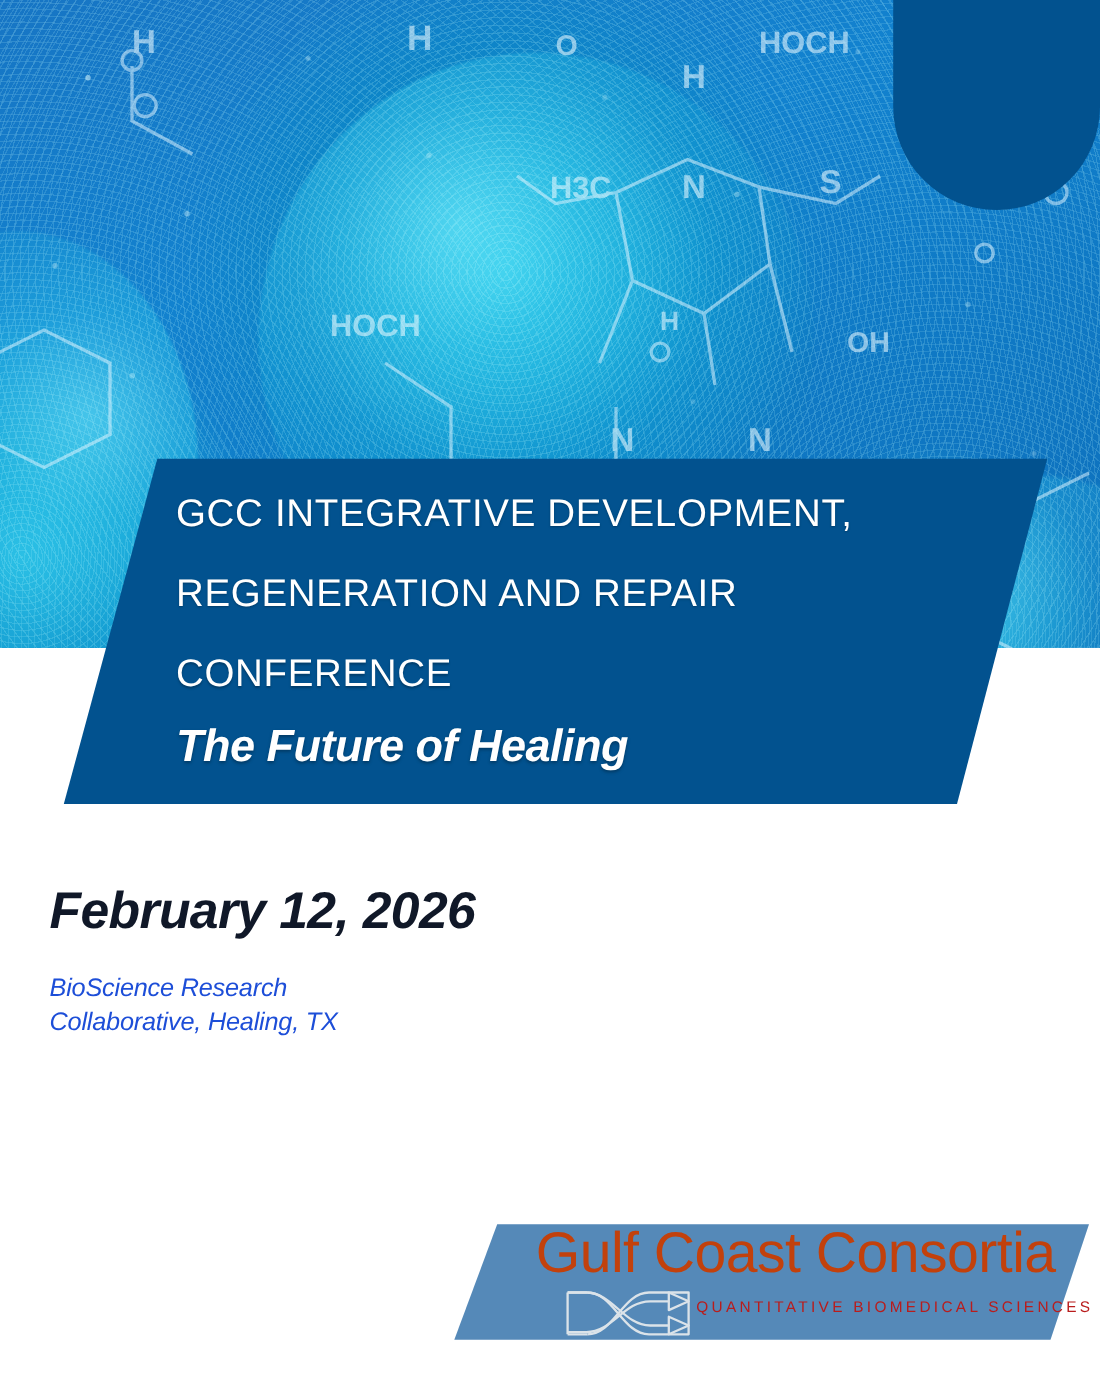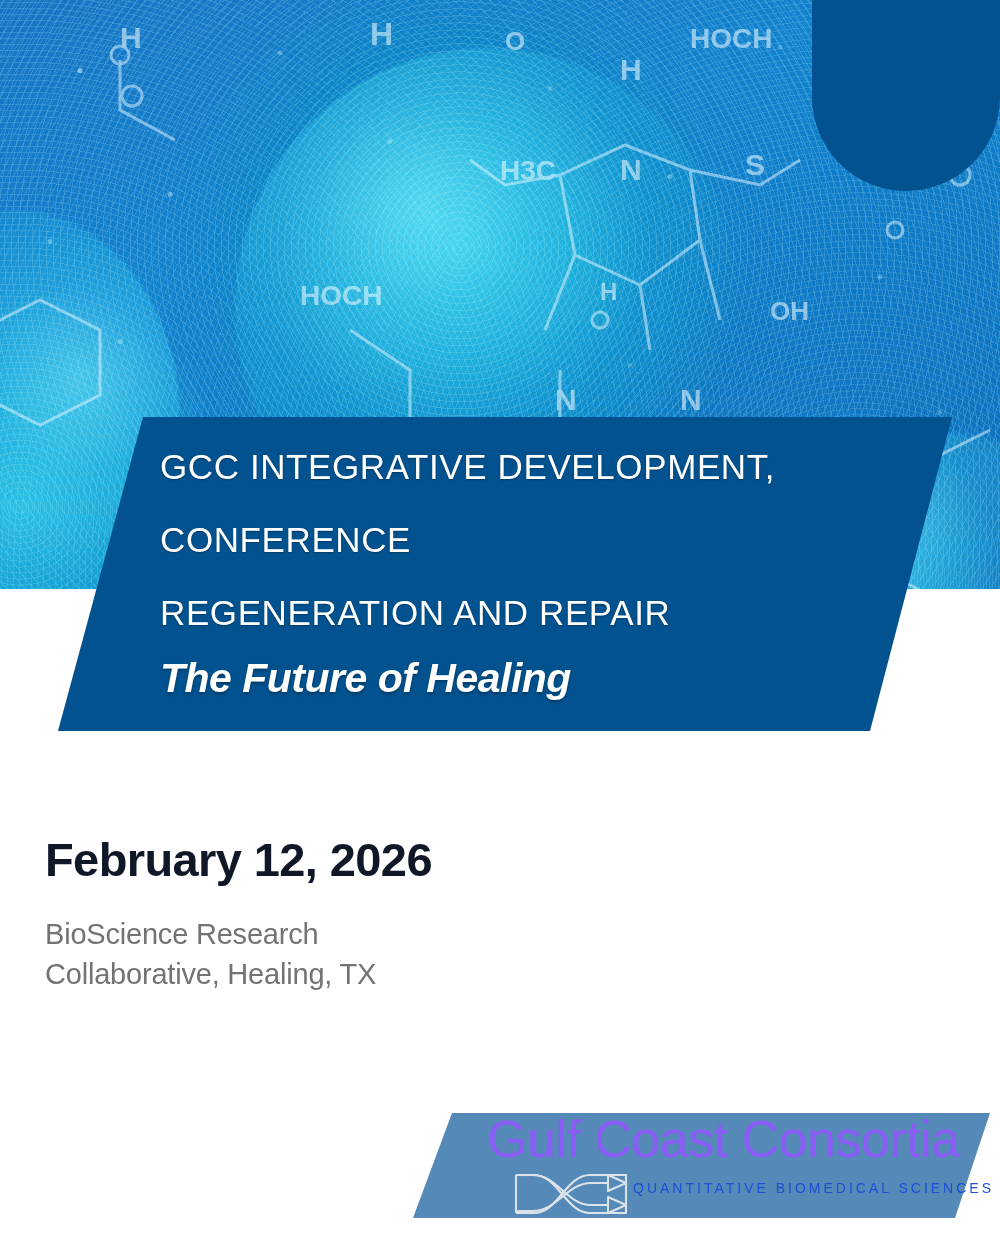--- a/index.html
+++ b/index.html
@@ -92,42 +92,42 @@
     line-height:73px; white-space:nowrap;
     text-shadow:0 1px 2px rgba(0,0,0,.28);
   }
   .banner-tagline {
     font-size:41px; font-weight:700; font-style:italic;
     letter-spacing:-.5px; line-height:66px; margin-top:-4px;
     text-shadow:0 2px 3px rgba(0,0,0,.3);
   }
 
   
-  .details { position:absolute; left:45px; top:834px; width:720px; }
+  .details { position:absolute; left:45px; top:802px; width:720px;font-style:italic; }
   .event-date {
     font-size:47px; font-weight:700; color:#101828;
     letter-spacing:-.6px; line-height:1.1;
   }
   .event-venue {
     margin-top:28px;
-    font-size:29px; font-weight:400; color:#737373;
+    font-size:23px; font-weight:400; color:#1d4ed8;
     line-height:1.38; letter-spacing:-.2px;
   }
 
   
   .logo-wrap { position:absolute; left:0; top:1095px; width:1000px; height:154px; }
   .logo-shape { position:absolute; left:0; top:0; }
   .logo-word {
     position:absolute; left:487px; top:1113px;
-    font-size:52px; font-weight:400; color:#8b5cf6;
+    font-size:52px; font-weight:400; color:#c2410c;
     letter-spacing:-.5px; line-height:1;
   }
   .logo-tag {
     position:absolute; left:633px; top:1181px;
-    font-size:14px; font-weight:400; color:#1d4ed8;
+    font-size:14px; font-weight:400; color:#b91c1c;
     letter-spacing:3.0px; line-height:1;
   }
   .logo-mark { position:absolute; left:513px; top:1173px; }
 </style>
 </head>
 <body>
 
 <div class="poster">
 
   <div class="hero">
@@ -191,22 +191,22 @@
   </div>
 
   <div class="corner-tab"></div>
 
   <div class="banner-wrap">
     <svg class="banner-shape" width="1000" height="760" viewBox="0 0 1000 760">
       <polygon points="143,417 952,417 870,731 58,731" fill="#02528f"></polygon>
     </svg>
     <div class="banner-text">
       <div class="banner-line">GCC INTEGRATIVE DEVELOPMENT,</div>
+      <div class="banner-line">REGENERATION AND REPAIR</div>
       <div class="banner-line">CONFERENCE</div>
-      <div class="banner-line">REGENERATION AND REPAIR</div>
       <div class="banner-tagline">The Future of Healing</div>
     </div>
   </div>
 
   <div class="details">
     <div class="event-date">February 12, 2026</div>
     <div class="event-venue">
       <div>BioScience Research</div>
       <div>Collaborative, Healing, TX</div>
     </div>

